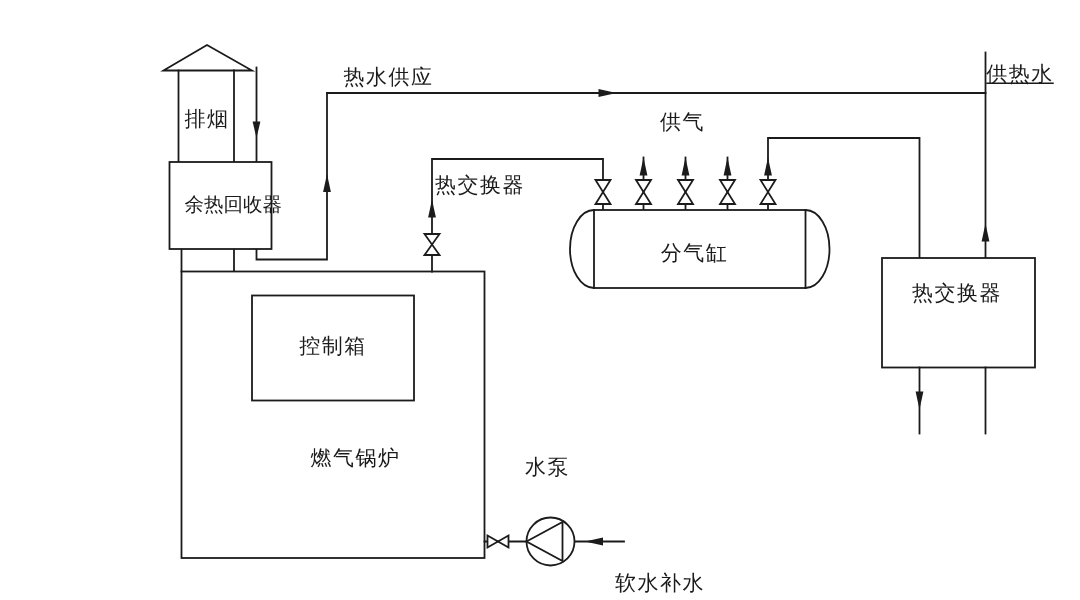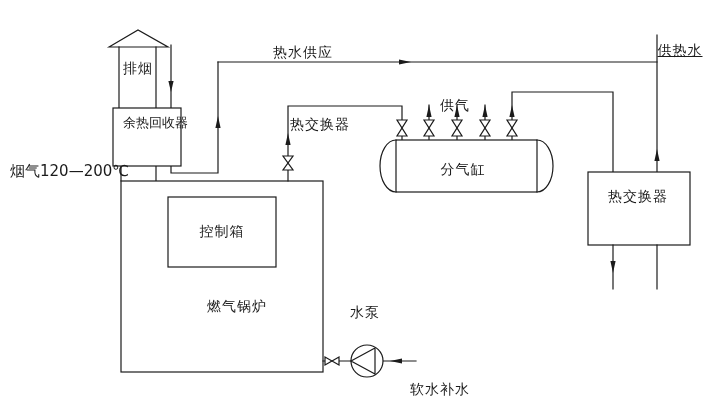--- a/index.html
+++ b/index.html
@@ -84,26 +84,25 @@
       <path d="M429,105 L426.4,117 L431.6,117 Z"></path>
       <path d="M457,105 L454.4,117 L459.6,117 Z"></path>
       <path d="M485,105 L482.4,117 L487.6,117 Z"></path>
       <path d="M512,105 L509.4,117 L514.6,117 Z"></path>
       <path d="M657,149 L654.4,161 L659.6,161 Z"></path>
       <path d="M613,273 L610.4,261 L615.6,261 Z"></path>
       <path d="M390,361 L402,358.4 L402,363.6 Z"></path>
     </g>
   </svg>
 
-  <div class="lbl" style="left:138px;top:68px;">排烟</div>
-  <div class="lbl left-anchor" style="left:10px;top:171px;">烟气120—200℃</div>
-  <div class="lbl small" style="left:147px;top:122px;padding-left:17px;">余热回收器</div>
-  <div class="lbl" style="left:259px;top:52px;margin-left:44px;">热水供应</div>
+  <div class="lbl" style="left:138px;top:80px;">排烟</div>
+  <div class="lbl small" style="left:147px;top:137px;padding-left:17px;">余热回收器</div>
+  <div class="lbl" style="left:259px;top:52px;">热水供应</div>
   <div class="lbl" style="left:320px;top:124px;">热交换器</div>
-  <div class="lbl" style="left:455px;top:82px;margin-top:23px;">供气</div>
+  <div class="lbl" style="left:455px;top:82px;">供气</div>
   <div class="lbl" style="left:463px;top:169px;text-align:center;">分气缸</div>
   <div class="lbl" style="left:680px;top:50px;text-decoration:underline;">供热水</div>
   <div class="lbl" style="left:638px;top:196px;">热交换器</div>
   <div class="lbl" style="left:222px;top:231px;">控制箱</div>
   <div class="lbl" style="left:209px;top:306px;margin-left:28px;">燃气锅炉</div>
   <div class="lbl" style="left:365px;top:312px;">水泵</div>
   <div class="lbl" style="left:440px;top:361px;margin-top:28px;">软水补水</div>
 
 </div>
 

